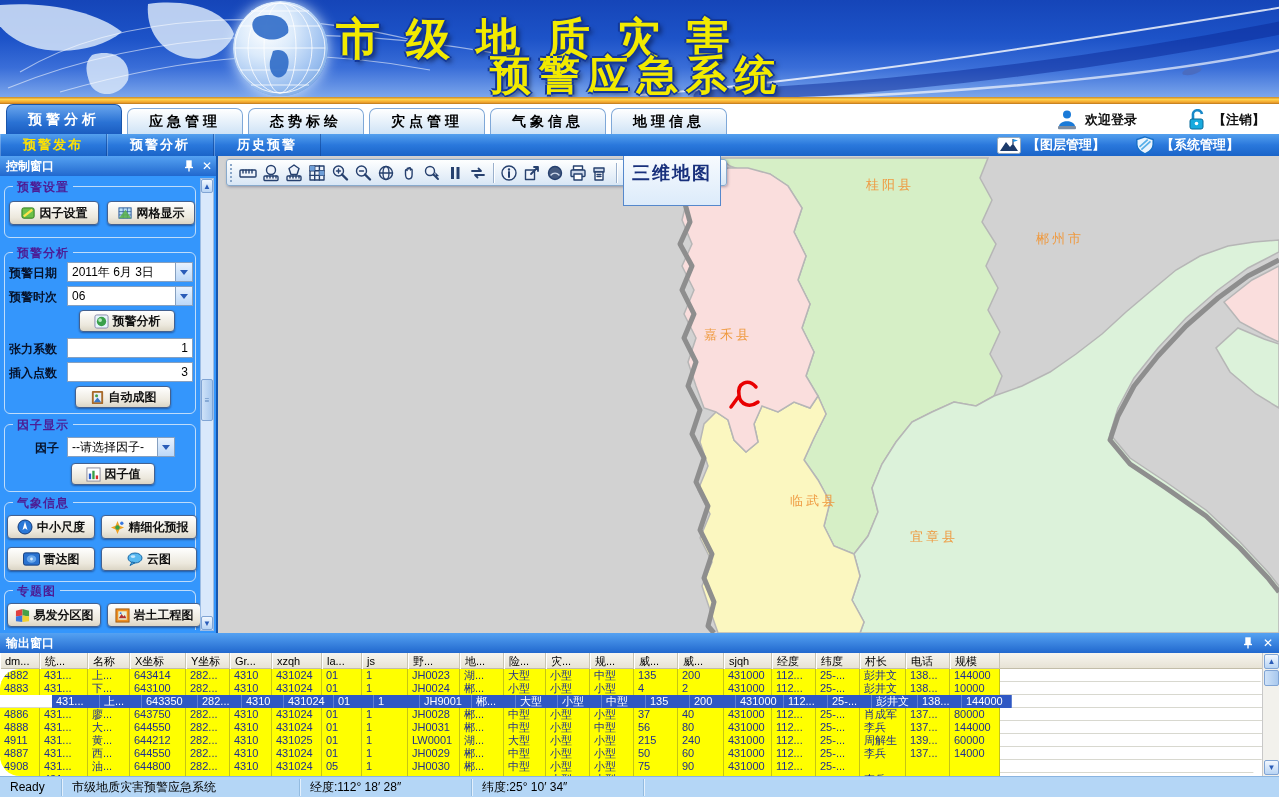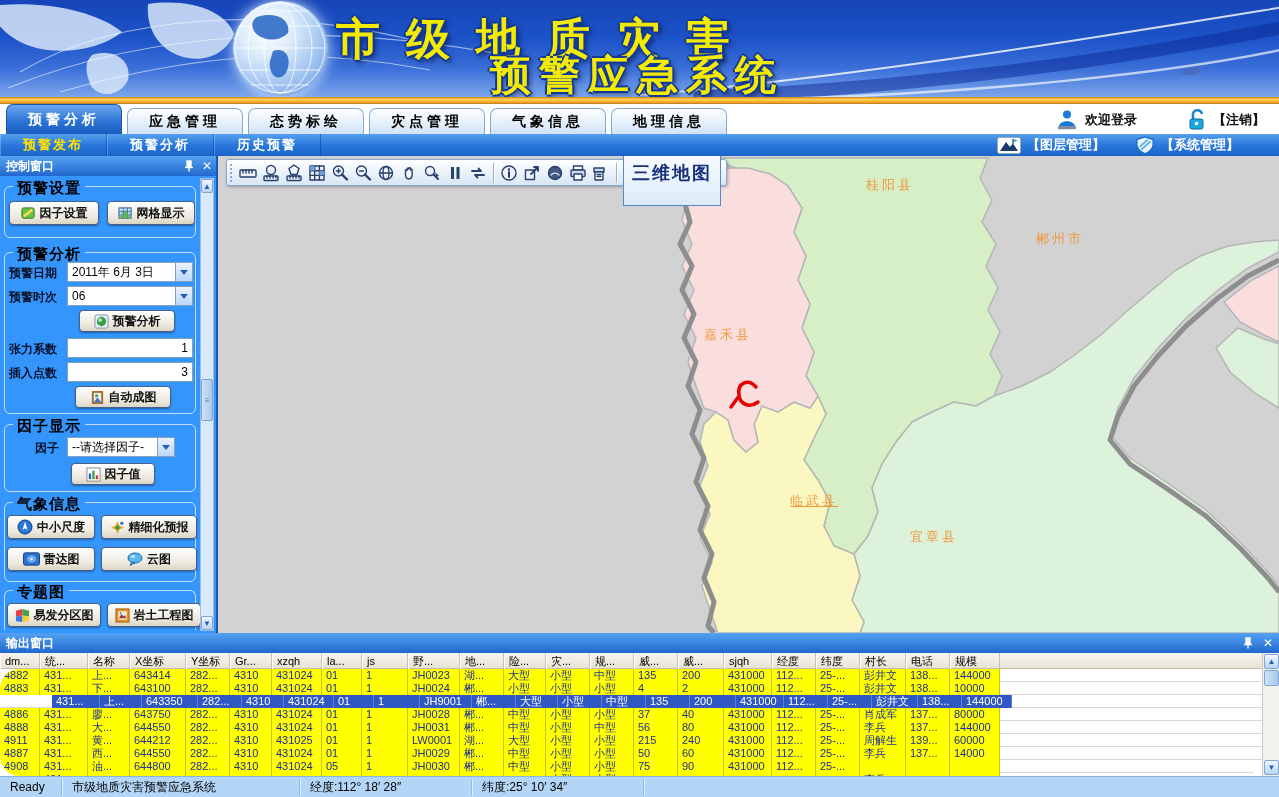--- a/index.html
+++ b/index.html
@@ -47,22 +47,22 @@
 #content { position:absolute; left:0; top:156px; width:1279px; height:477px; }
 
 
 #panel { position:absolute; left:0; top:0; width:218px; height:477px; background:#3496fc; border-right:2px solid #1656ae; }
 #panel-title { position:absolute; left:0; top:0; width:216px; height:20px;
   background:linear-gradient(180deg,#55a2f2,#2168ce); color:#fff; font-size:12px; font-weight:bold;
   display:flex; align-items:center; padding-left:6px; }
 #panel-title .win-icons { position:absolute; right:4px; top:2px; display:flex; gap:6px; align-items:center; }
 .win-glyph { color:#fff; font-size:12px; font-weight:bold; cursor:pointer; line-height:16px; }
 .group { position:absolute; left:4px; width:192px; border:1px solid #bfdcfa; border-radius:6px; }
-.group-title { position:absolute; left:8px; top:-8px; background:#3496fc; padding:0 4px; font-size:15px;
-  font-weight:bold; color:#000000; letter-spacing:1px;font-family:Liberation Serif, serif; }
+.group-title { position:absolute; left:8px; top:-8px; background:#3496fc; padding:0 4px; font-size:12px;
+  font-weight:bold; color:#4c1d95; letter-spacing:1px;font-family:Liberation Serif, serif; }
 .luna-btn { border:1px solid #44618f; border-radius:4px; background:linear-gradient(180deg,#ffffff,#ece8dd 70%,#dbd5c5);
   box-shadow:0 1px 2px rgba(0,0,40,.4); display:flex; align-items:center; justify-content:center; gap:4px;
   font-size:12px; font-weight:bold; color:#101010; cursor:pointer; position:absolute; height:24px; }
 .luna-btn svg { flex:0 0 auto; }
 .fieldlab { position:absolute; font-size:12px; font-weight:bold; color:#06122a; }
 .tfield { position:absolute; height:20px; background:#fff; border:1px solid #86a0c0; font-size:12px; color:#000;
   display:flex; align-items:center; padding:0 4px; }
 .tfield.num { justify-content:flex-end; }
 .dropdown { position:absolute; height:20px; background:#fff; border:1px solid #86a0c0; font-size:12px; color:#000;
   display:flex; align-items:center; cursor:pointer; }
@@ -379,21 +379,21 @@
         <polygon fill="#fadedd" stroke="#b6b6b6" stroke-width="1.5" points="1061,110 1034,124 1006,146 1022,166 1048,180 1061,186"></polygon>
         <polygon fill="#dcf2da" stroke="#b6b6b6" stroke-width="1.5" points="1061,188 1046,183 1020,172 998,192 1012,216 1038,238 1061,252"></polygon>
         <polyline fill="none" stroke="#8e8e8e" stroke-width="5" stroke-linejoin="round" points="500,4 488,12 474,24 466,44 472,66 462,88 474,110 464,134 476,158 466,182 478,206 470,230 482,254 474,278 486,302 478,326 490,350 482,374 494,398 486,422 496,446 490,470 496,477"></polyline>
         <polyline fill="none" stroke="#8e8e8e" stroke-width="5" stroke-linejoin="round" points="1061,104 1030,120 1000,142 968,170 940,200 916,230 900,260 892,284 912,308 948,332 988,360 1022,392 1050,422 1061,436"></polyline>
         <path d="M538,231 C530,222 519,227 521,239 C522,249 532,252 540,246 M521,240 L513,251" fill="none" stroke="#e80000" stroke-width="3.5" stroke-linecap="round"></path>
       </svg>
       <div id="map-labels">
           <div class="maplabel" style="left: 648px; top: 20px;">桂阳县</div>
           <div class="maplabel" style="left: 818px; top: 74px;">郴州市</div>
           <div class="maplabel" style="left: 486px; top: 170px;">嘉禾县</div>
-          <div class="maplabel" style="left: 572px; top: 336px; text-decoration: underline;">临武县</div>
+          <div class="maplabel" style="left: 572px; top: 336px;">临武县</div>
           <div class="maplabel" style="left: 692px; top: 372px;">宜章县</div>
         </div>
       <div id="map-toolbar">
         <div id="tb-handle"></div>
 
         <div class="tbtn">
             <svg viewBox="0 0 20 20" width="20" height="20" fill="none" stroke="#26406e" stroke-width="1.4" stroke-linecap="round" stroke-linejoin="round">
               <rect x="2" y="7" width="16" height="7" rx="1" fill="#eef3fb"></rect>
               <path d="M5 7v3M8 7v3M11 7v3M14 7v3"></path>
             </svg>

